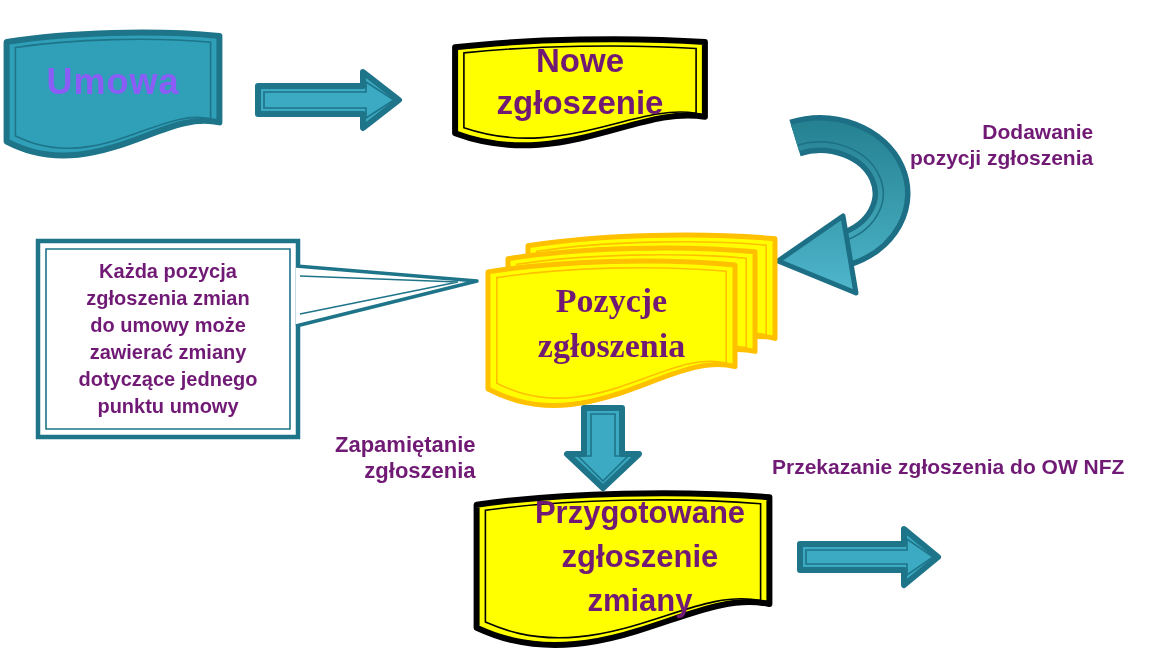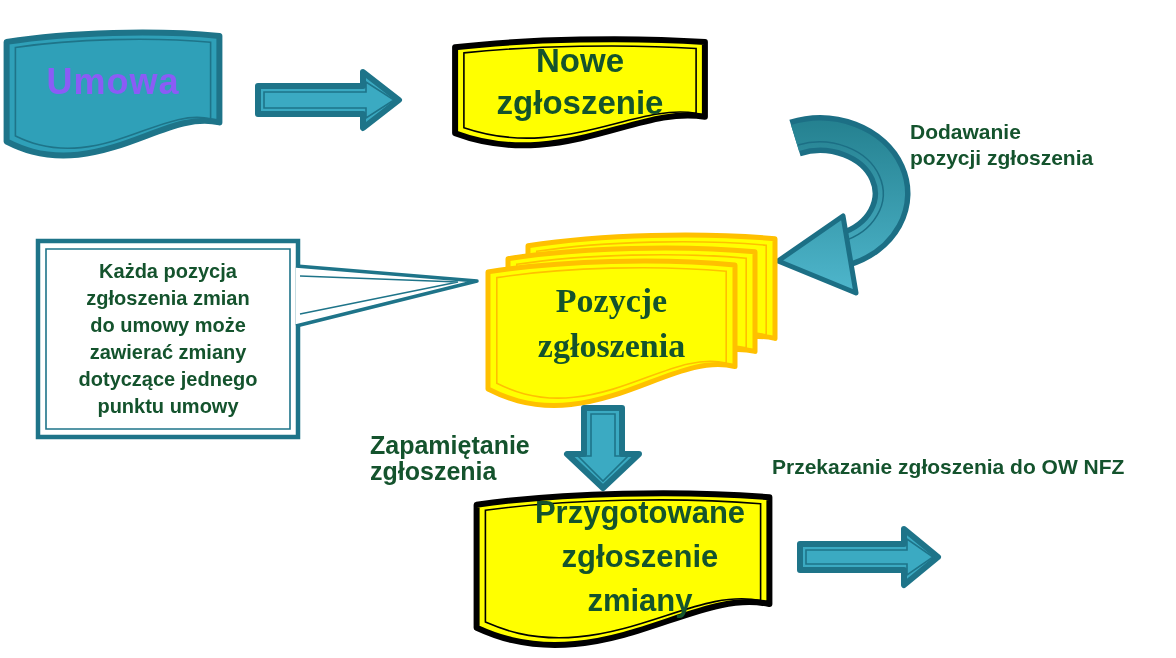--- a/index.html
+++ b/index.html
@@ -7,33 +7,33 @@
     position:relative;
     width:1176px;height:658px;
     background:#fff;
     overflow:hidden;
     font-family:"Liberation Sans","DejaVu Sans",sans-serif;
   }
   .stage svg{position:absolute;left:0;top:0;}
   .lbl{
     position:absolute;
     font-weight:bold;
-    color:#14532d;
+    color:#701a75;
     white-space:pre-line;
     display:flex;align-items:center;justify-content:center;
     text-align:center;
     pointer-events:none;
   }
-  .lbl.left{justify-content:flex-start;text-align:left;}
+  .lbl.left{justify-content:flex-start;text-align:right;}
   #lbl-umowa{left:4px;top:30px;width:218px;height:104px;font-size:36px;color:#fff;letter-spacing:1px;}
   #lbl-nowe{left:452px;top:37px;width:256px;height:90px;font-size:33px;line-height:42px;}
   #lbl-pozycje{left:485px;top:268px;width:253px;height:110px;font-size:34px;line-height:45px;font-family:Liberation Serif, serif;}
   #lbl-przygotowane{left:490px;top:490px;width:300px;height:133px;font-size:31px;line-height:44px;}
   #lbl-dodawanie{left:910px;top:119px;width:262px;font-size:21px;line-height:26px;}
-  #lbl-zapamietanie{left:335px;top:432px;width:220px;font-size:25px;line-height:26px;margin-left:35px;}
+  #lbl-zapamietanie{left:335px;top:432px;width:220px;font-size:22px;line-height:26px;}
   #lbl-przekazanie{left:772px;top:455px;width:400px;font-size:21px;line-height:24px;}
   #lbl-callout{left:46px;top:249px;width:244px;height:180px;font-size:20px;line-height:27px;}
 </style>
 </head>
 <body>
 
 <div class="stage">
   <svg id="shapes" width="1176" height="658" viewBox="0 0 1176 658">
     <defs>
       <linearGradient id="curveGrad" gradientUnits="userSpaceOnUse" x1="0" y1="118" x2="0" y2="295">

